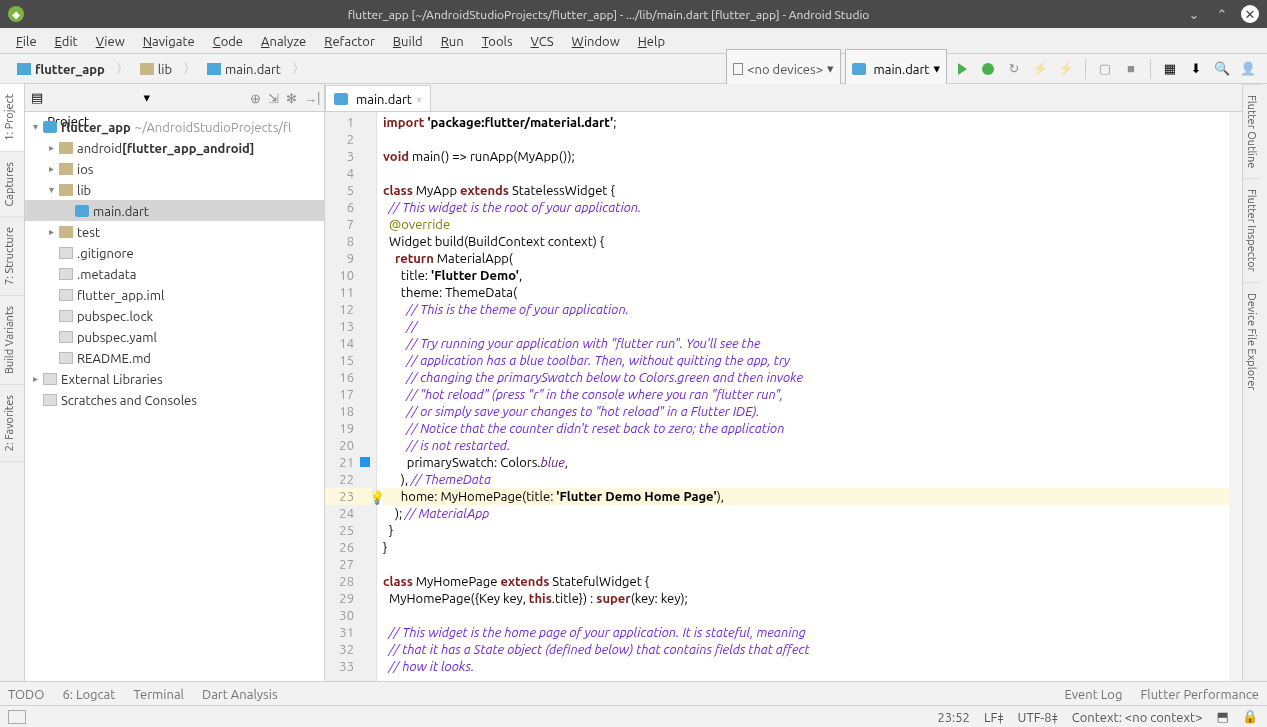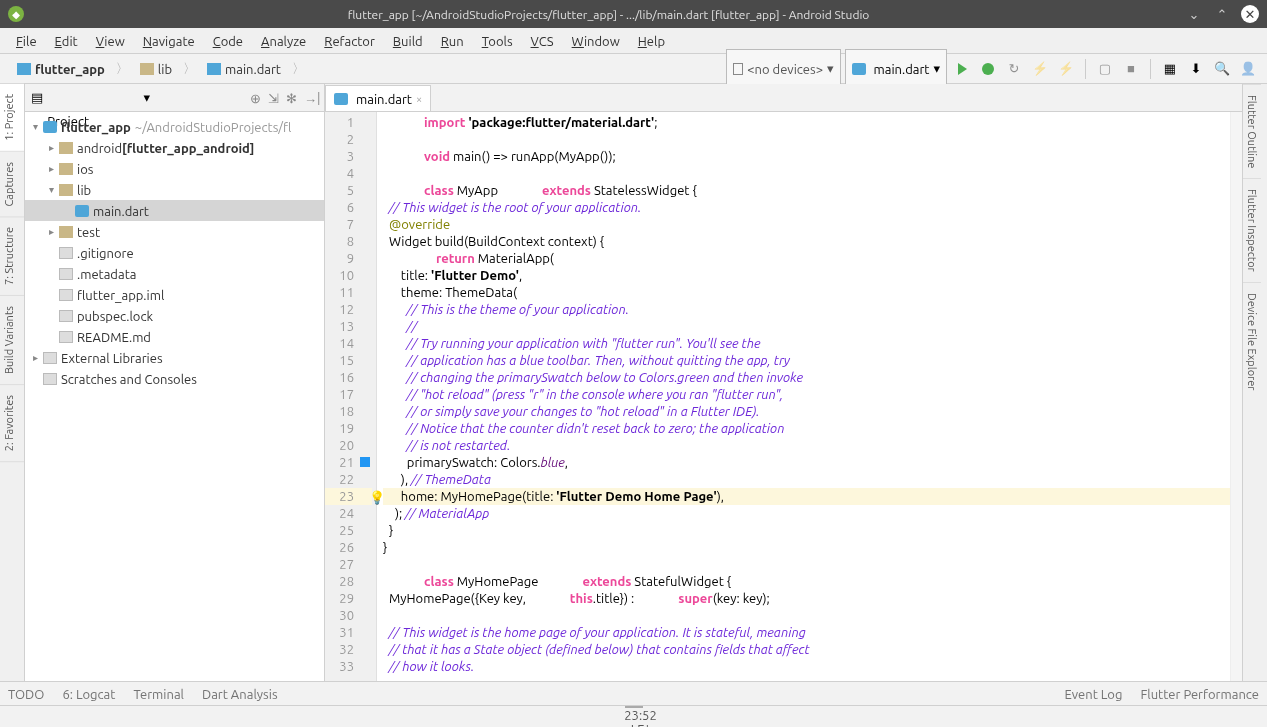--- a/index.html
+++ b/index.html
@@ -68,38 +68,38 @@
 .editor-tabs { height: 28px; background: #f2f2f2; border-bottom: 1px solid #d0d0d0; display: flex; align-items: flex-end; }
 .editor-tab { height: 26px; background: #fff; border: 1px solid #d0d0d0; border-bottom: none; padding: 0 8px; display: flex; align-items: center; gap: 4px; cursor: pointer; }
 .editor-tab .tab-close { color: #aaa; font-size: 11px; }
 .code-container { flex: 1; display: flex; background: #fff; overflow: hidden; }
 .gutter { width: 52px; background: #f0f0f0; border-right: 1px solid #e0e0e0; text-align: right; padding: 2px 4px 2px 0; font-family: monospace; font-size: 12px; color: #999; line-height: 17px; }
 .gutter .ln { height: 17px; padding-right: 18px; position: relative; }
 .gutter .ln.hl { background: #fdf7dc; text-align: right; }
 .code { flex: 1; font-family: "DejaVu Sans Mono", monospace; font-size: 12.5px; line-height: 17px; padding: 2px 0 2px 6px; white-space: pre; overflow: hidden; }
 .code .line { height: 17px; }
 .code .line.hl { background: #fdf7dc; }
-.kw { color: #ec4899; font-weight: bold; margin-left: 41px; }
+.kw { color: #7f1d1d; font-weight: bold; }
 .str { color: #000000; font-weight: bold; }
 .cmt { color: #6d28d9; font-style: italic; }
 .fld { color: #660e7a; font-style: italic; }
 .ann { color: #808000; }
 .color-square { display: inline-block; width: 10px; height: 10px; background: #2196F3; vertical-align: middle; }
 .editor-scrollbar { width: 12px; background: #f5f5f5; border-left: 1px solid #eee; }
 
 
 .right-rail { width: 25px; background: #f0f0f0; border-left: 1px solid #d0d0d0; }
 .right-rail .rail-tab { writing-mode: vertical-rl; transform: none; }
 
 
 .bottom-tools { height: 24px; background: #f2f2f2; border-top: 1px solid #d0d0d0; display: flex; align-items: center; padding: 0 8px; gap: 18px; }
 .bottom-tool { color: #737373; cursor: pointer; display: flex; align-items: center; gap: 4px; }
 .bottom-tools .spacer { flex: 1; }
 
-.statusbar { height: 22px; background: #f2f2f2; border-top: 1px solid #d0d0d0; display: flex; align-items: center; padding: 0 8px; font-size: 11px; color: #555; flex-direction: column; }
+.statusbar { height: 22px; background: #f2f2f2; border-top: 1px solid #d0d0d0; display: flex; align-items: center; padding: 0 8px; font-size: 11px; color: #555; }
 .statusbar .sb-left { width: 18px; height: 14px; border: 1px solid #aaa; }
 .statusbar .spacer { flex: 1; }
 .statusbar .sb-item { margin-left: 14px; }
 </style>
 </head>
 <body>
 
 <div class="titlebar">
   <div class="left-icon">◆</div>
   <div class="title-text">flutter_app [~/AndroidStudioProjects/flutter_app] - .../lib/main.dart [flutter_app] - Android Studio</div>
@@ -240,20 +240,25 @@
         </div>
         <div class="tree-row indent1">
           <span class="tree-arrow"></span>
           <span class="tree-icon file-icon"></span>
           <span class="tree-label">flutter_app.iml</span>
         </div>
         <div class="tree-row indent1">
           <span class="tree-arrow"></span>
           <span class="tree-icon file-icon"></span>
           <span class="tree-label">pubspec.lock</span>
+        </div>
+        <div class="tree-row indent1">
+          <span class="tree-arrow"></span>
+          <span class="tree-icon file-icon"></span>
+          <span class="tree-label">pubspec.yaml</span>
         </div>
         <div class="tree-row indent1">
           <span class="tree-arrow"></span>
           <span class="tree-icon file-icon"></span>
           <span class="tree-label">README.md</span>
         </div>
         <div class="tree-row indent0">
           <span class="tree-arrow">▸</span>
           <span class="tree-icon file-icon"></span>
           <span class="tree-label">External Libraries</span>

